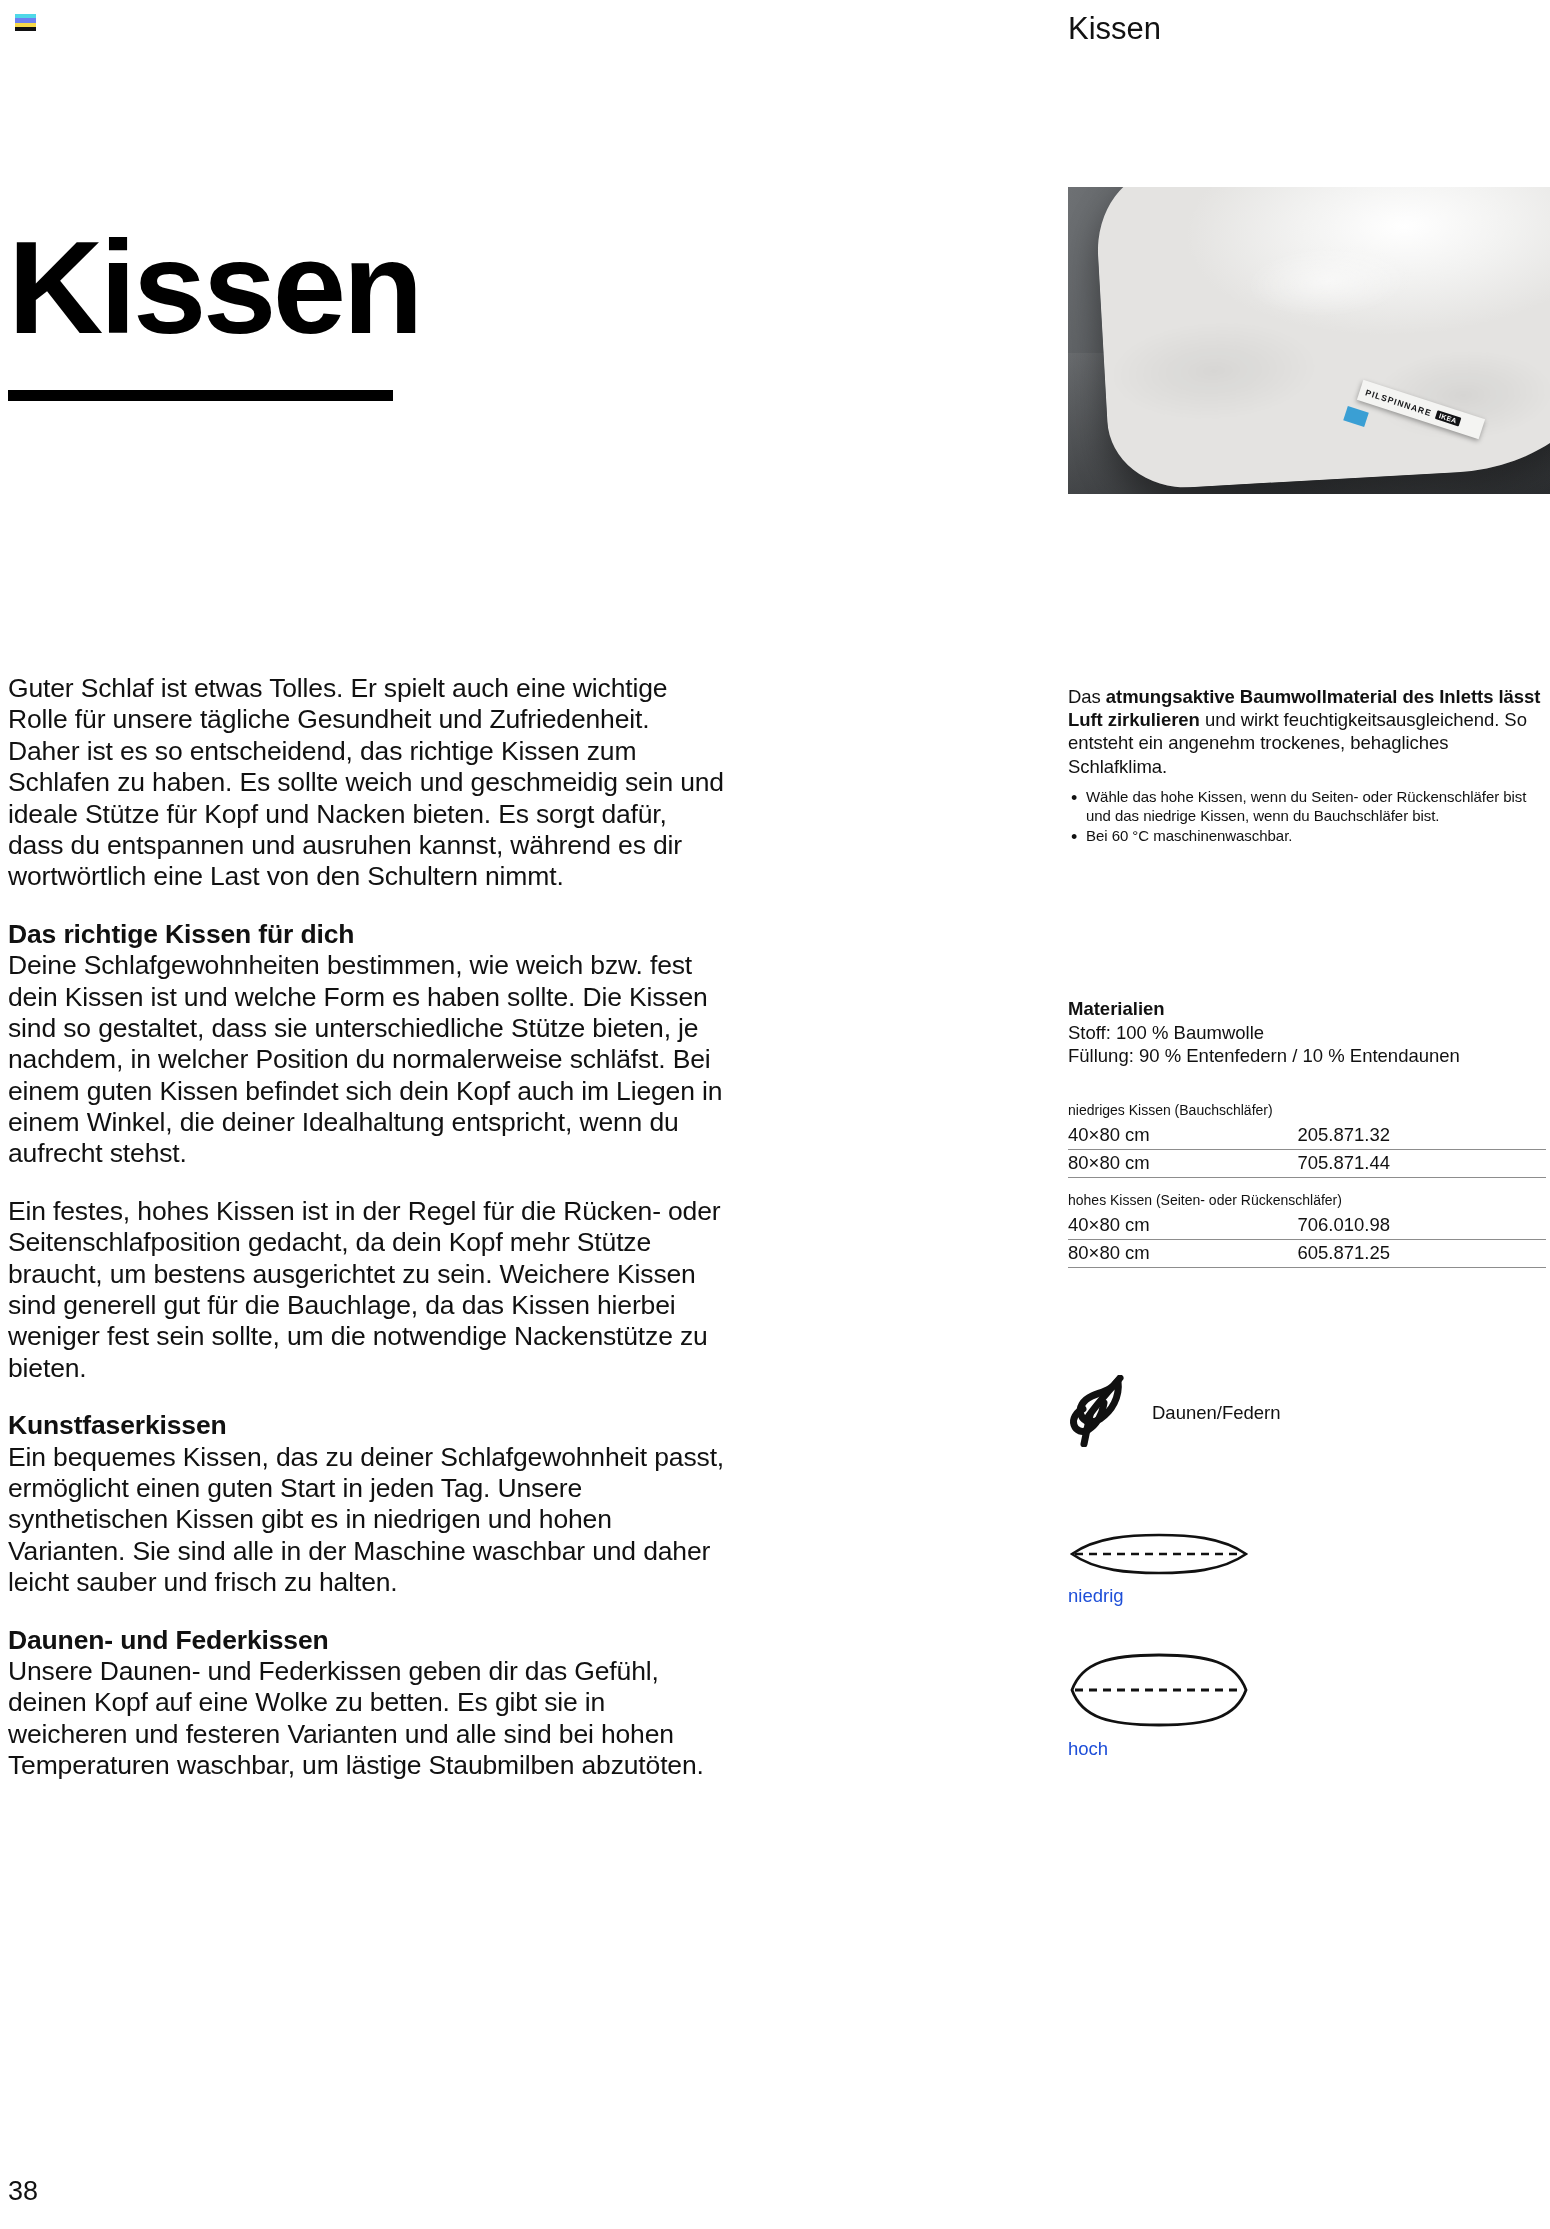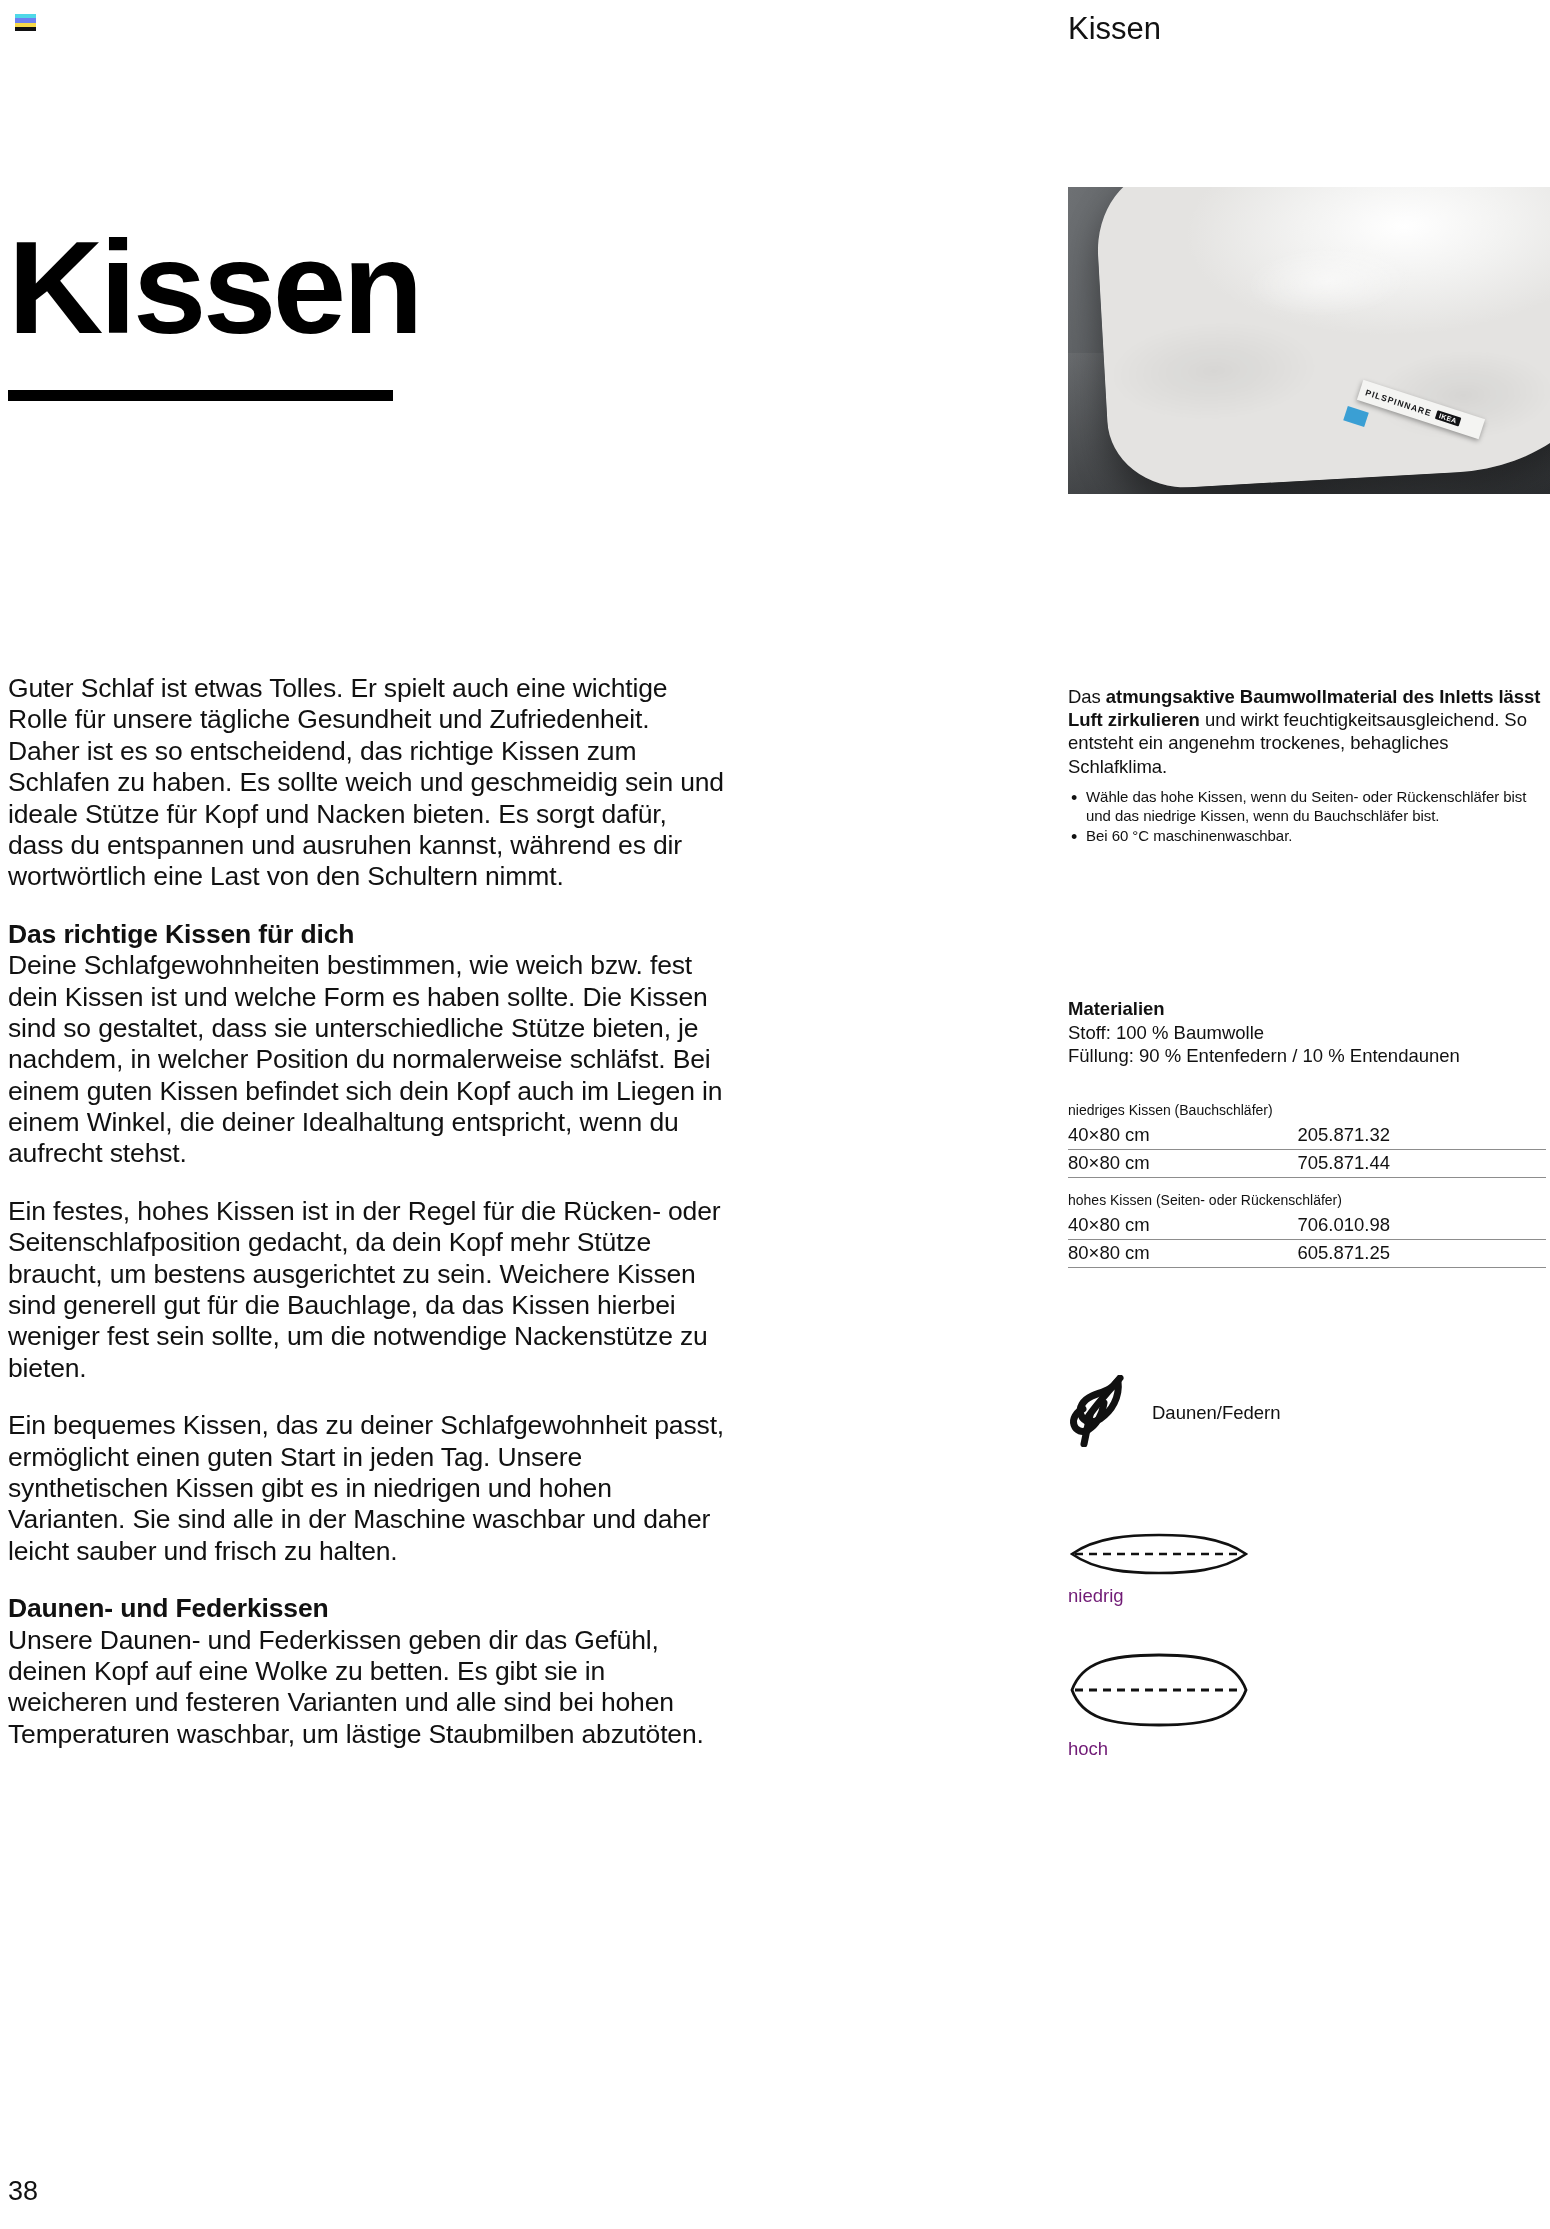--- a/index.html
+++ b/index.html
@@ -286,21 +286,21 @@
     font-size: 18.5px;
     color: #111111;
   }
 
   
   .profile { position: absolute; left: 1068px; }
   .profile.p-low  { top: 1533px; }
   .profile.p-high { top: 1652px; }
   .profile .cap {
     font-size: 18.5px;
-    color: #701a75;
+    color: #1d4ed8;
     margin-top: 6px;
   }
 
   
   .page-num {
     position: absolute;
     left: 8px;
     top: 2176px;
     font-size: 27px;
     font-weight: 400;
@@ -343,20 +343,21 @@
     <div class="blk">
       <h3>Das richtige Kissen für dich</h3>
       <p>Deine Schlafgewohnheiten bestimmen, wie weich bzw. fest dein Kissen ist und welche Form es haben sollte. Die Kissen sind so gestaltet, dass sie unterschiedliche Stütze bieten, je nachdem, in welcher Position du normalerweise schläfst. Bei einem guten Kissen befindet sich dein Kopf auch im Liegen in einem Winkel, die deiner Idealhaltung entspricht, wenn du aufrecht stehst.</p>
     </div>
 
     <div class="blk">
       <p>Ein festes, hohes Kissen ist in der Regel für die Rücken- oder Seitenschlafposition gedacht, da dein Kopf mehr Stütze braucht, um bestens ausgerichtet zu sein. Weichere Kissen sind generell gut für die Bauchlage, da das Kissen hierbei weniger fest sein sollte, um die notwendige Nackenstütze zu bieten.</p>
     </div>
 
     <div class="blk">
+      <h3>Kunstfaserkissen</h3>
       <p>Ein bequemes Kissen, das zu deiner Schlafgewohnheit passt, ermöglicht einen guten Start in jeden Tag. Unsere synthetischen Kissen gibt es in niedrigen und hohen Varianten. Sie sind alle in der Maschine waschbar und daher leicht sauber und frisch zu halten.</p>
     </div>
 
     <div class="blk">
       <h3>Daunen- und Federkissen</h3>
       <p>Unsere Daunen- und Federkissen geben dir das Gefühl, deinen Kopf auf eine Wolke zu betten. Es gibt sie in weicheren und festeren Varianten und alle sind bei hohen Temperaturen waschbar, um lästige Staubmilben abzutöten.</p>
     </div>
   </div>
 
   <div class="right-copy">

